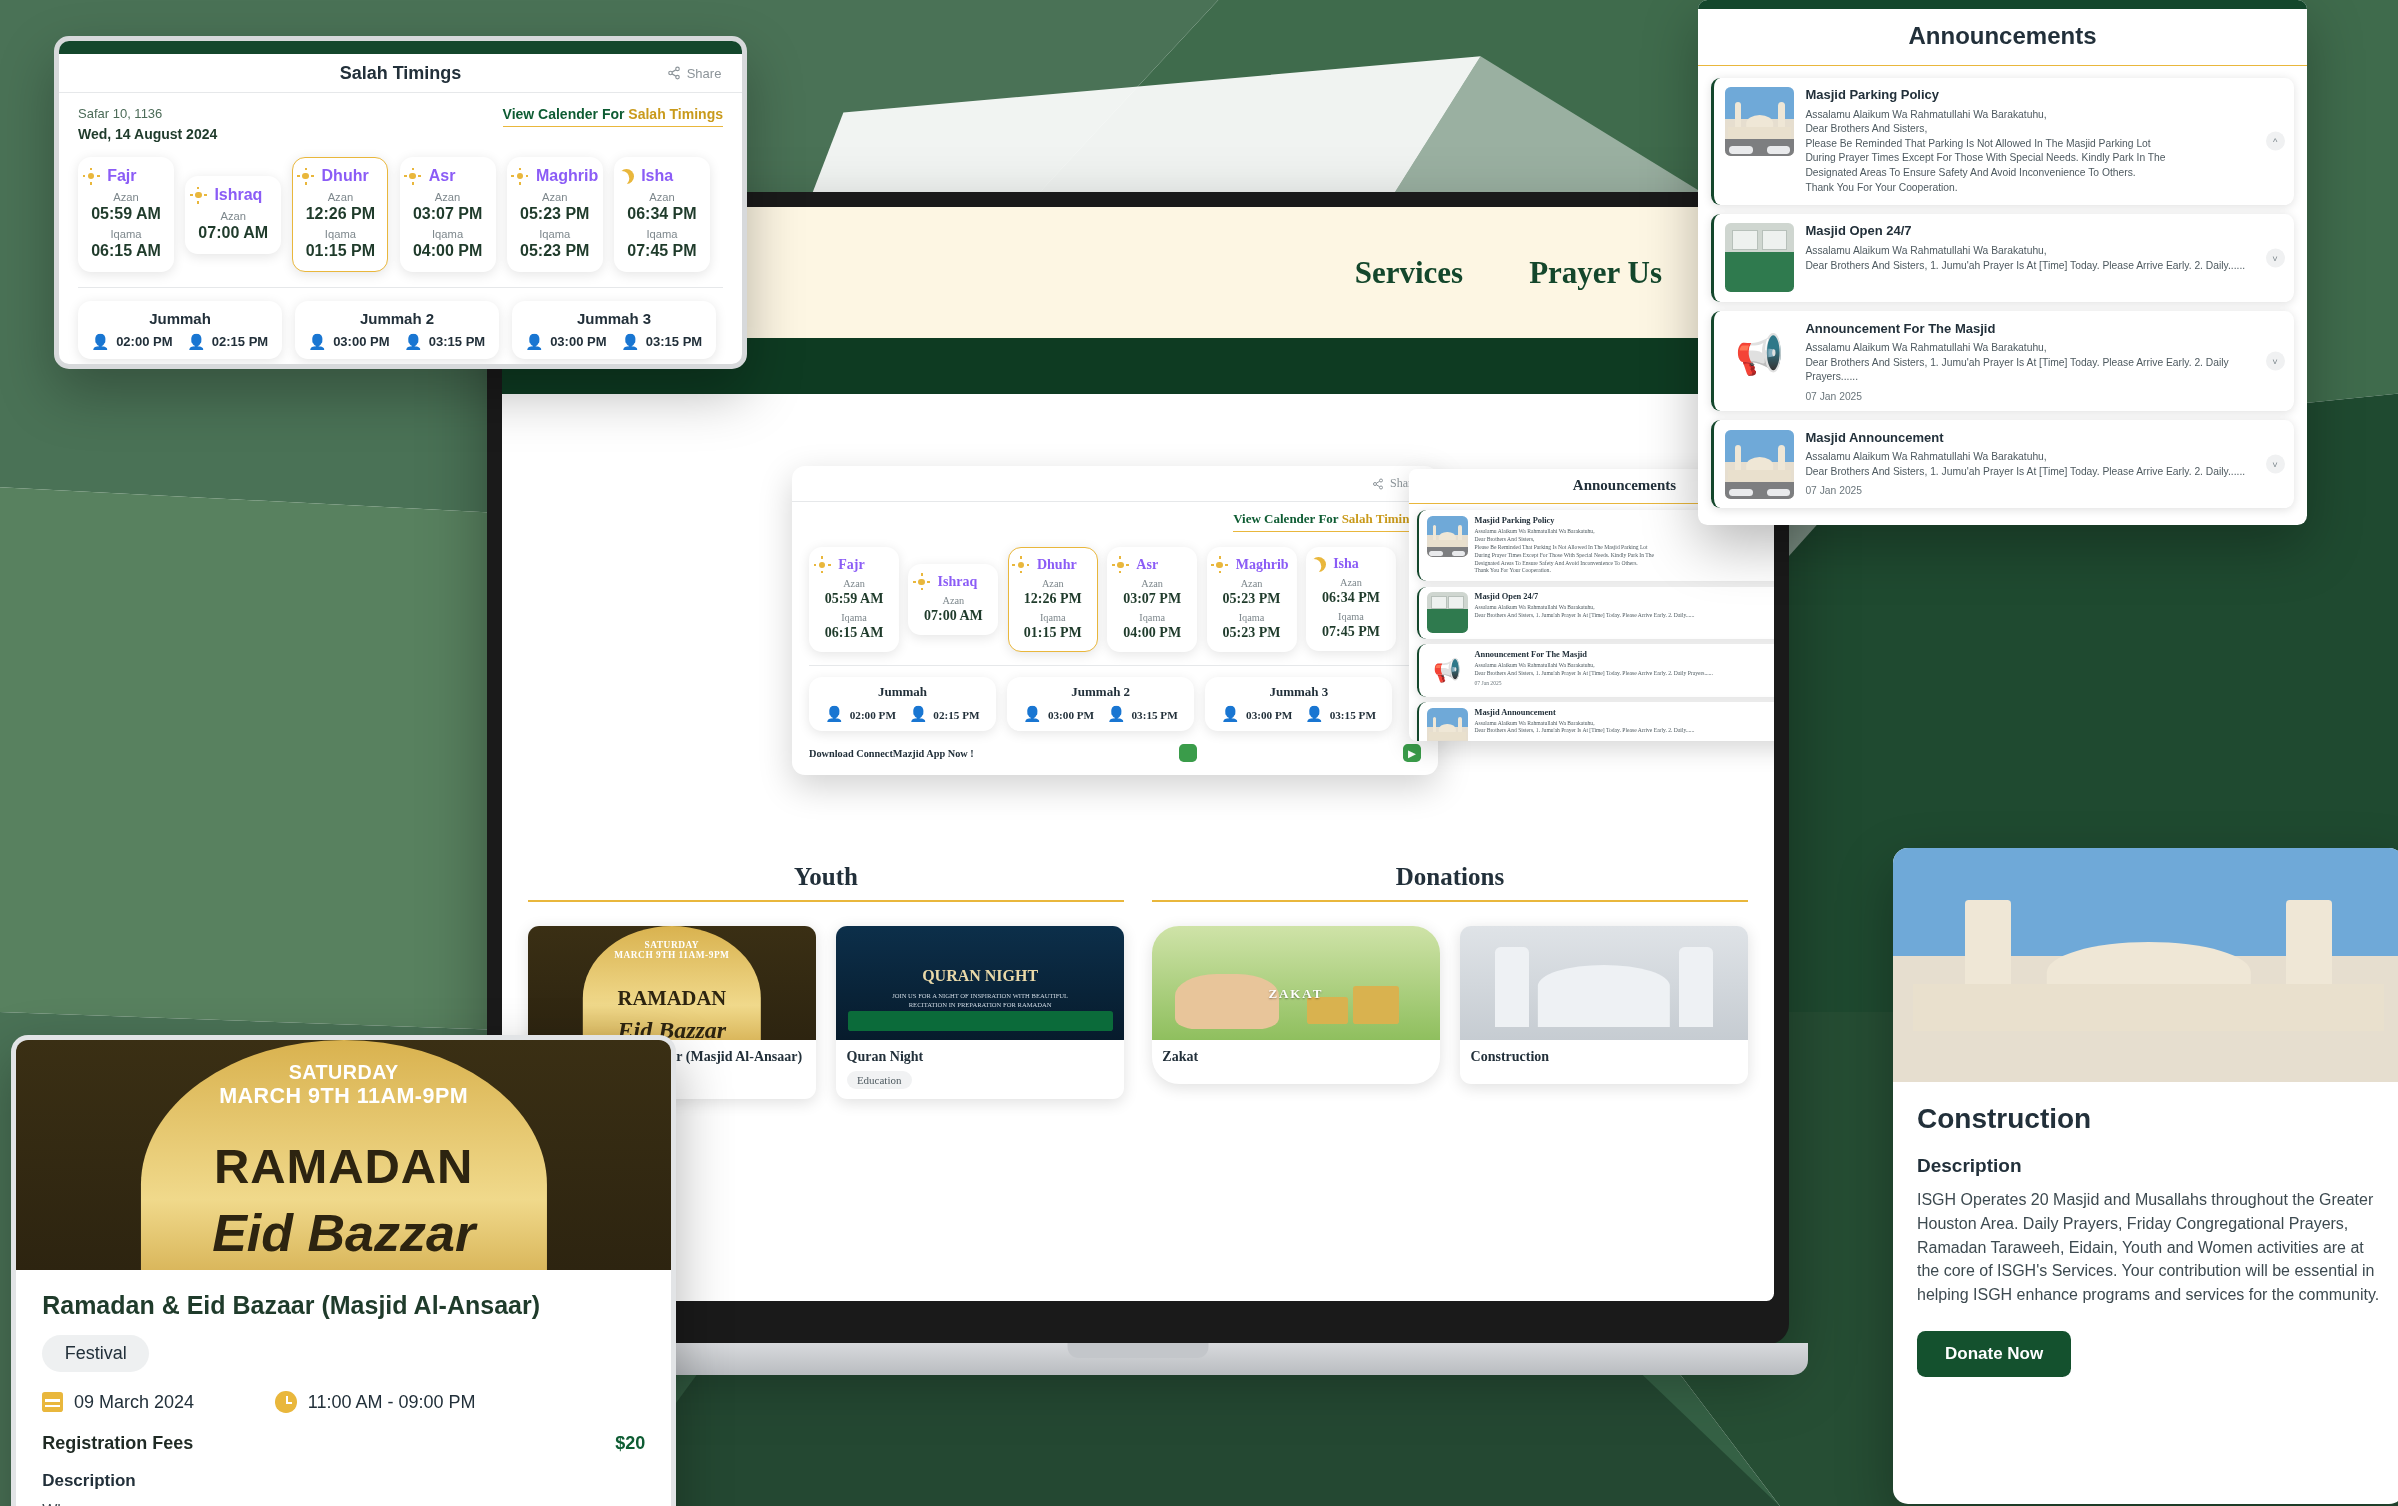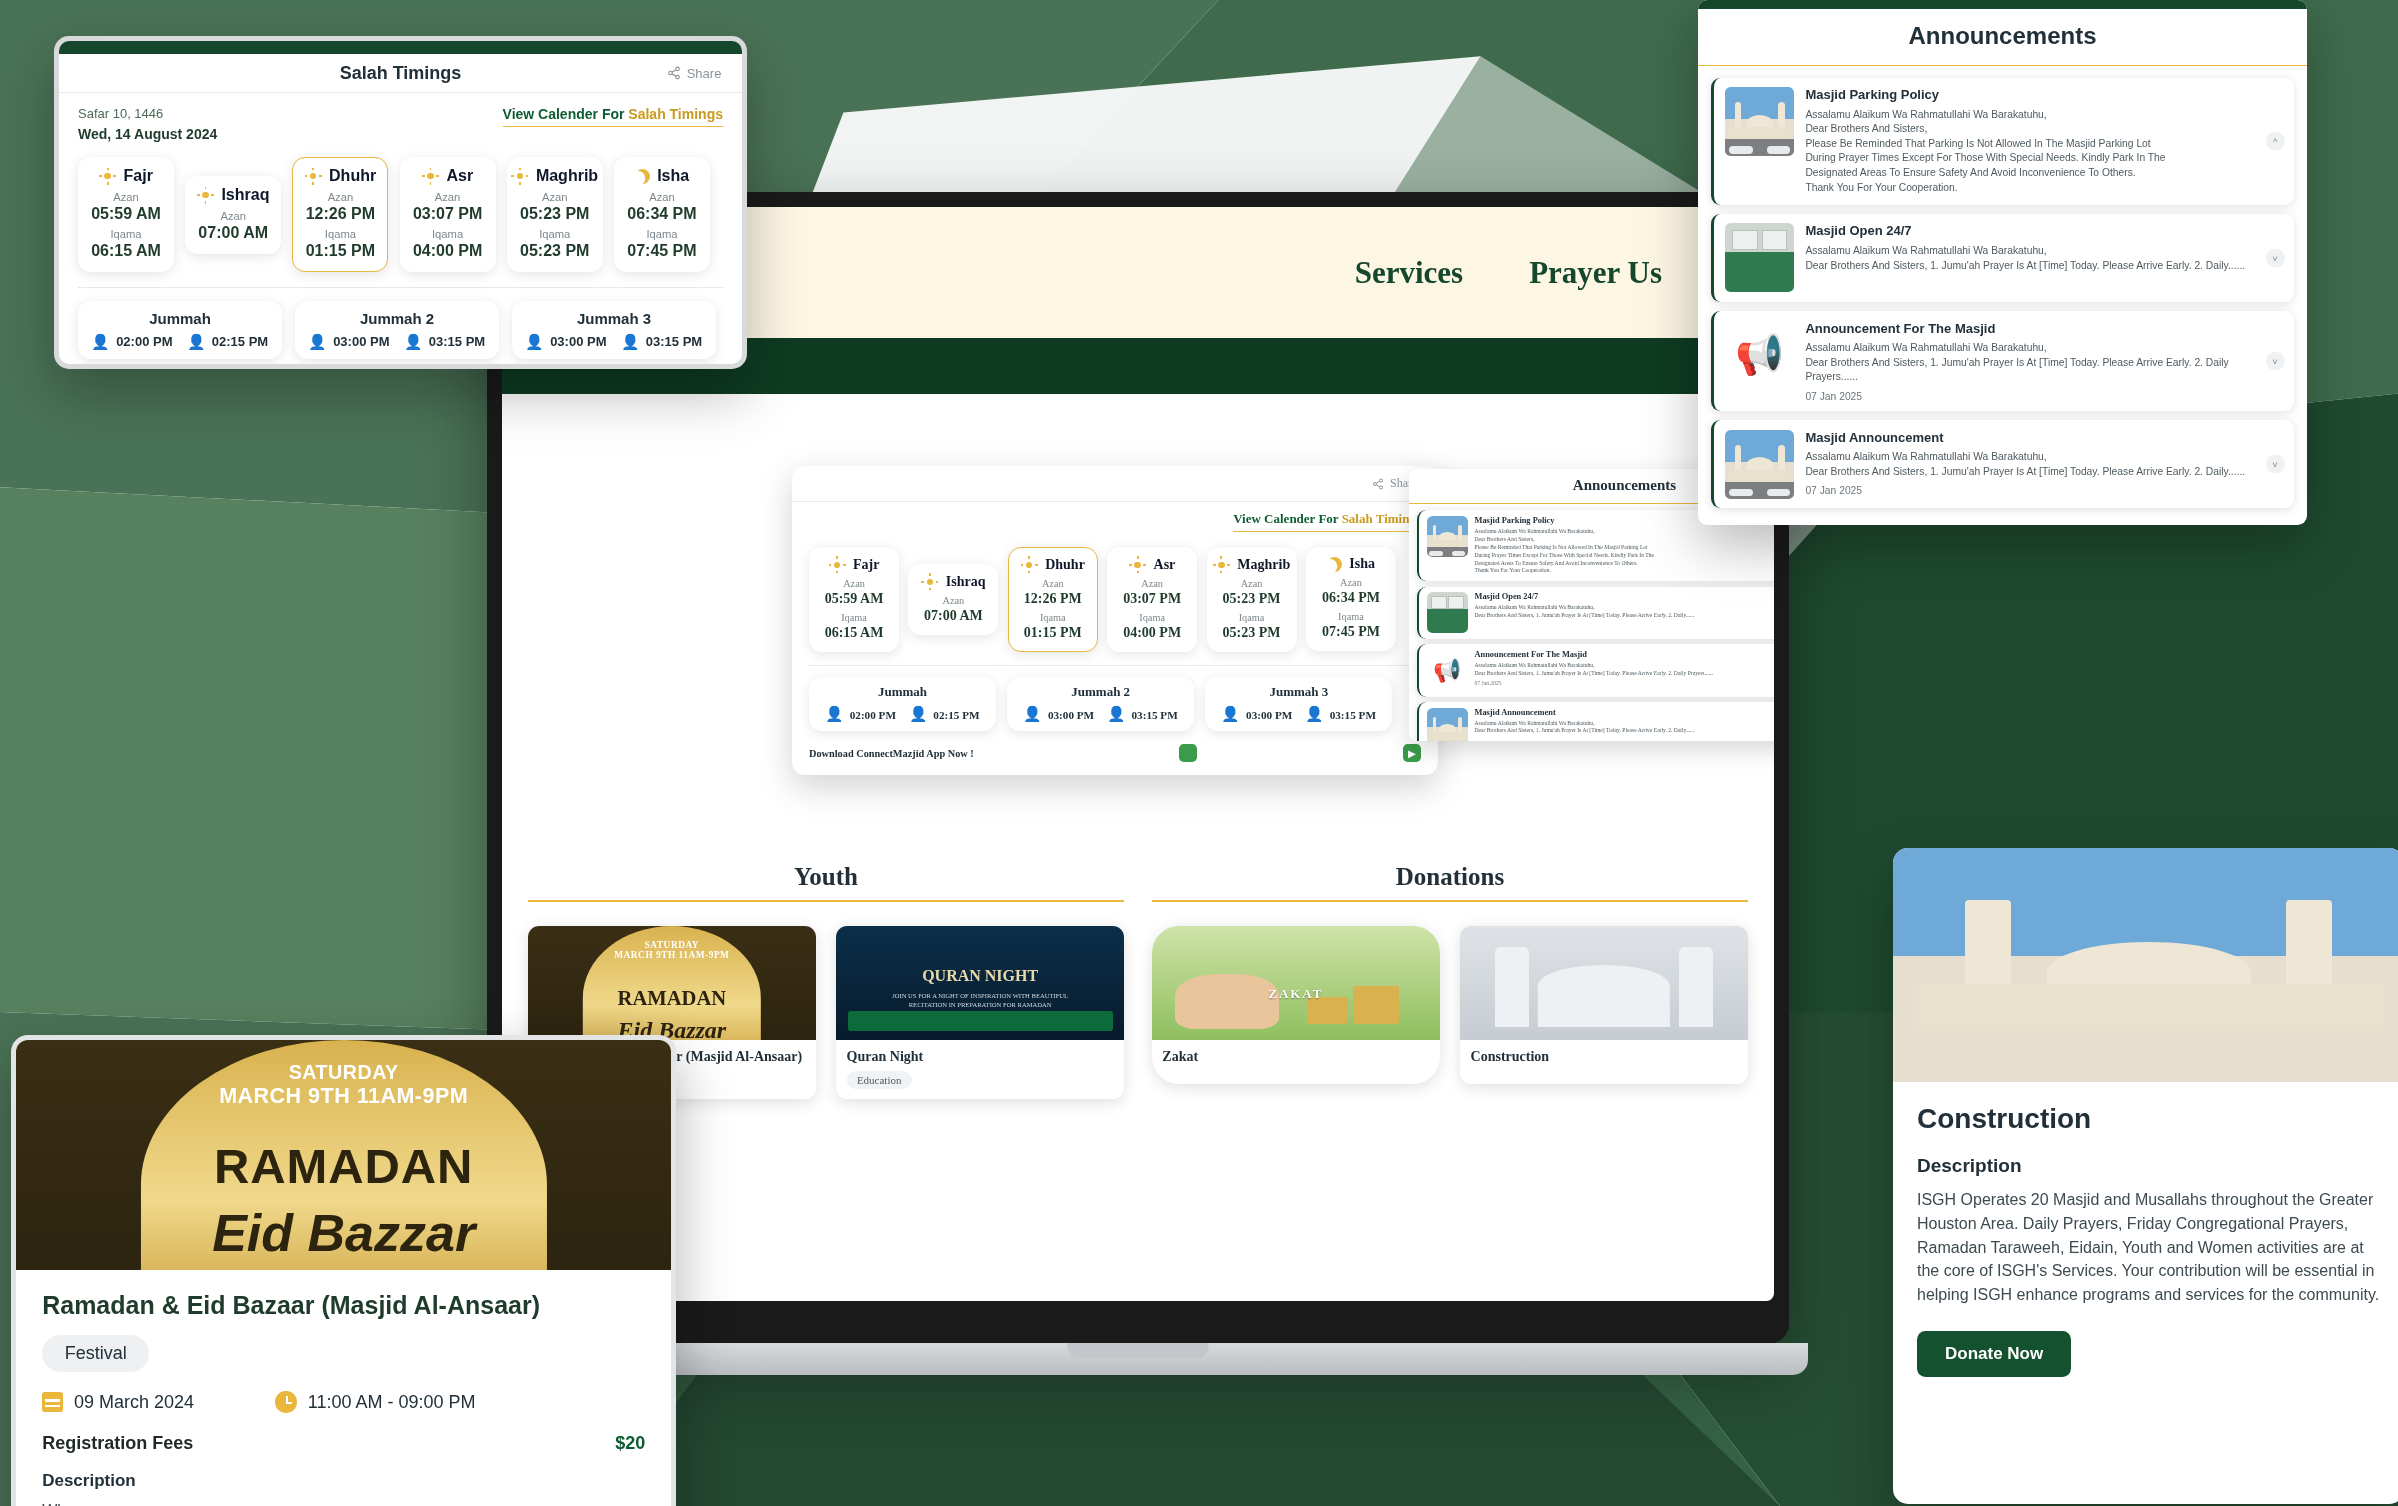--- a/index.html
+++ b/index.html
@@ -56,21 +56,21 @@
   .greg { color:#1f3b2b; font-weight:700; }
   .view-cal { color:#0e5c33; border-bottom:1.9px solid #e9b73c; font-weight:600; }
   .view-cal .hl { color:#c99a1b; }
   .prayer-row { display:flex; align-items:flex-start; }
   .p-card {
     background:#fff; border-radius:13px; box-shadow:0 2.8px 11.2px rgba(0,0,0,.10);
     text-align:center; border:1.9px solid transparent;
   }
   .p-card.active { border-color:#eab game; }
   .p-card.active { border-color:#e9b73c; }
-  .p-name { display:flex; align-items:center; justify-content:center; gap:7.5px; font-weight:700; color:#0f172a; }
+  .p-name { display:flex; align-items:center; gap:7.5px; font-weight:700; color:#8b5cf6; }
   .p-lbl { color:#7d878c; }
   .p-time { font-weight:700; color:#1f3b2b; }
   .divider { height:0.9px; background:#e6e8ea; }
   .j-row { display:flex; }
   .j-card { background:#fff; border-radius:13px; box-shadow:0 2.8px 11.2px rgba(0,0,0,.10); text-align:center; }
   .j-title { font-weight:700; color:#22303a; }
   .j-times { display:flex; align-items:center; justify-content:center; }
   .j-t { display:flex; align-items:center; gap:5.6px; font-weight:700; color:#22303a; }
   .dl-row { display:flex; align-items:center; justify-content:space-between; gap:9.4px; }
   .dl-text { font-weight:700; color:#22303a; }
@@ -568,21 +568,21 @@
             <circle cx="18" cy="19" r="3"></circle>
             <line x1="8.6" y1="10.5" x2="15.4" y2="6.5"></line>
             <line x1="8.6" y1="13.5" x2="15.4" y2="17.5"></line>
           </svg>
         <span>Share</span>
       </span>
     </div>
     <div class="body">
       <div class="salah-date-row">
         <div>
-          <div class="hijri">Safar 10, 1446</div>
+          <div class="hijri">Safar 10, 1136</div>
           <div class="greg">Wed, 14 August 2024</div>
         </div>
         <div class="view-cal">
           <span>View Calender For </span><span class="hl">Salah Timings</span>
         </div>
       </div>
       <div class="prayer-row">
           <div class="p-card">
             <div class="p-name">
               <span class="sun">

